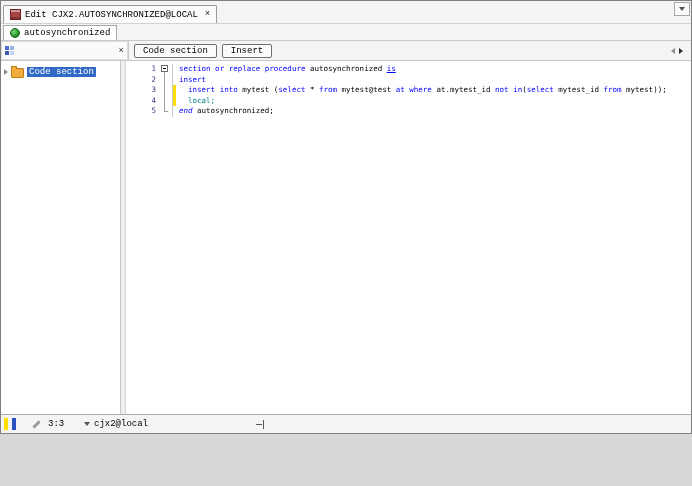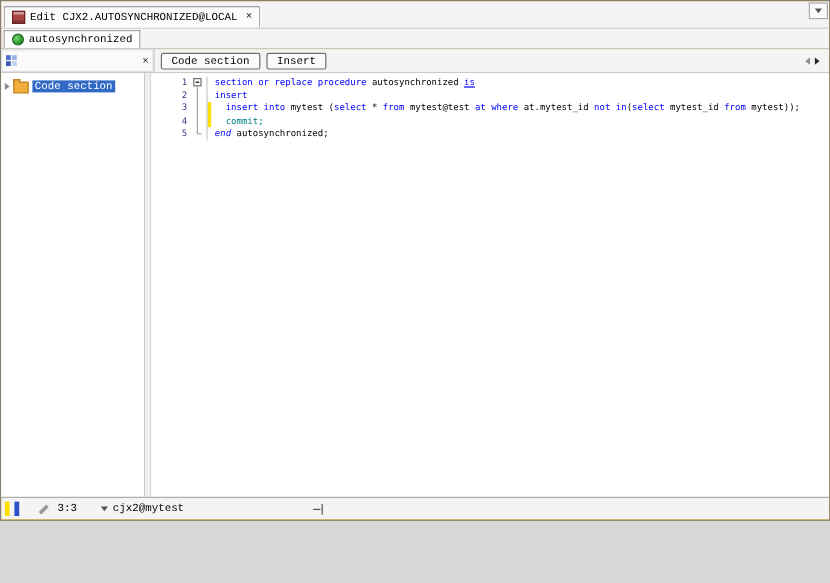--- a/index.html
+++ b/index.html
@@ -162,39 +162,39 @@
             </span>
             <span class="ed-mark on"></span>
             <span class="ed-code"><span style="color: rgb(0, 0, 0);">  </span><span style="color: rgb(0, 0, 255);">insert into </span><span style="color: rgb(0, 0, 0);">mytest (</span><span style="color: rgb(0, 0, 255);">select </span><span style="color: rgb(0, 0, 0);">* </span><span style="color: rgb(0, 0, 255);">from </span><span style="color: rgb(0, 0, 0);">mytest@test </span><span style="color: rgb(0, 0, 255);">at where </span><span style="color: rgb(0, 0, 0);">at.mytest_id </span><span style="color: rgb(0, 0, 255);">not in</span><span style="color: rgb(0, 0, 0);">(</span><span style="color: rgb(0, 0, 255);">select </span><span style="color: rgb(0, 0, 0);">mytest_id </span><span style="color: rgb(0, 0, 255);">from </span><span style="color: rgb(0, 0, 0);">mytest));</span></span>
           </div>
           <div class="ed-row">
             <span class="ed-num">4</span>
             <span class="ed-fold">
               <span class="fold-vline"></span>
             </span>
             <span class="ed-mark on"></span>
-            <span class="ed-code"><span style="color: rgb(0, 0, 0);">  </span><span style="color: rgb(0, 128, 128);">commit;</span></span>
+            <span class="ed-code"><span style="color: rgb(0, 0, 0);">  </span><span style="color: rgb(0, 128, 128);">local;</span></span>
           </div>
           <div class="ed-row">
             <span class="ed-num">5</span>
             <span class="ed-fold">
               <span class="fold-vend"></span>
             </span>
             <span class="ed-mark"></span>
             <span class="ed-code"><span style="color: rgb(0, 0, 255); font-style: italic;">end </span><span style="color: rgb(0, 0, 0);">autosynchronized;</span></span>
           </div>
         </div>
     </div>
   </div>
 
   <div class="statusbar">
     <span class="mod-y"></span>
     <span class="mod-b"></span>
     <span class="pencil"></span>
     <span class="sb-pos">3:3</span>
     <span class="sb-conn">
       <span class="tri-down"></span>
-      <span>cjx2@mytest</span>
+      <span>cjx2@local</span>
     </span>
     <span class="endmark"></span>
   </div>
 
 </div>
 
 </body></html>

